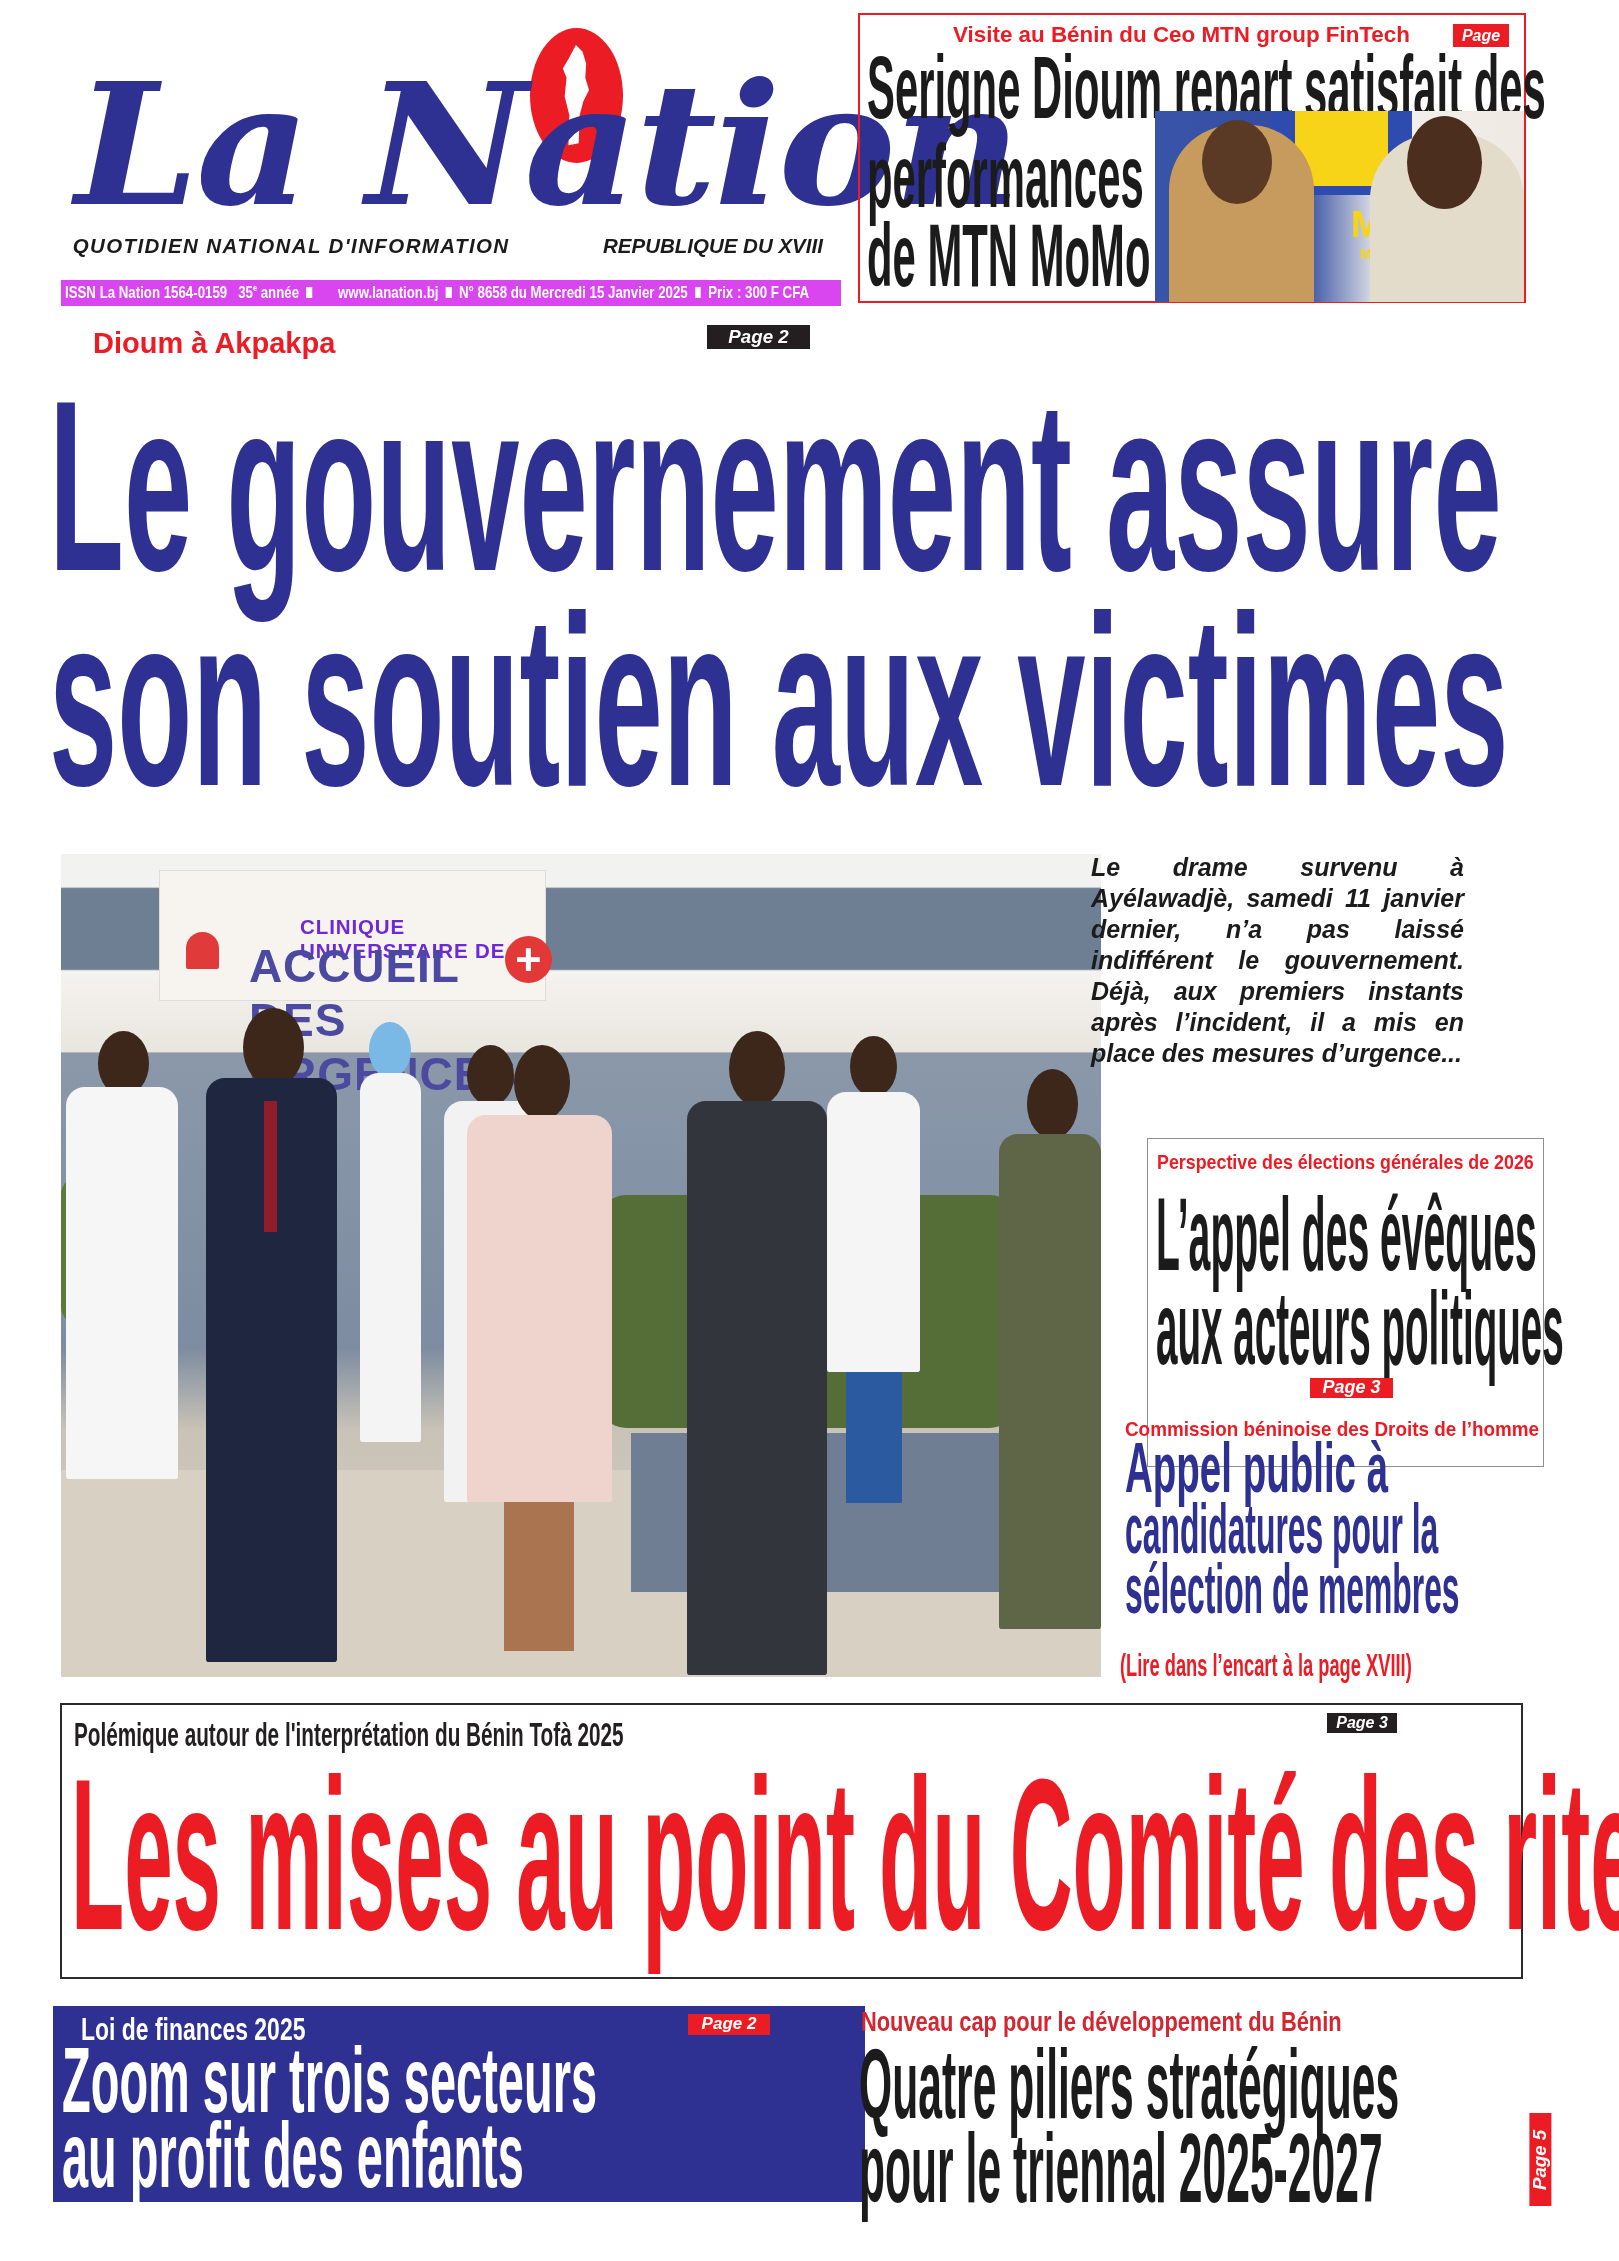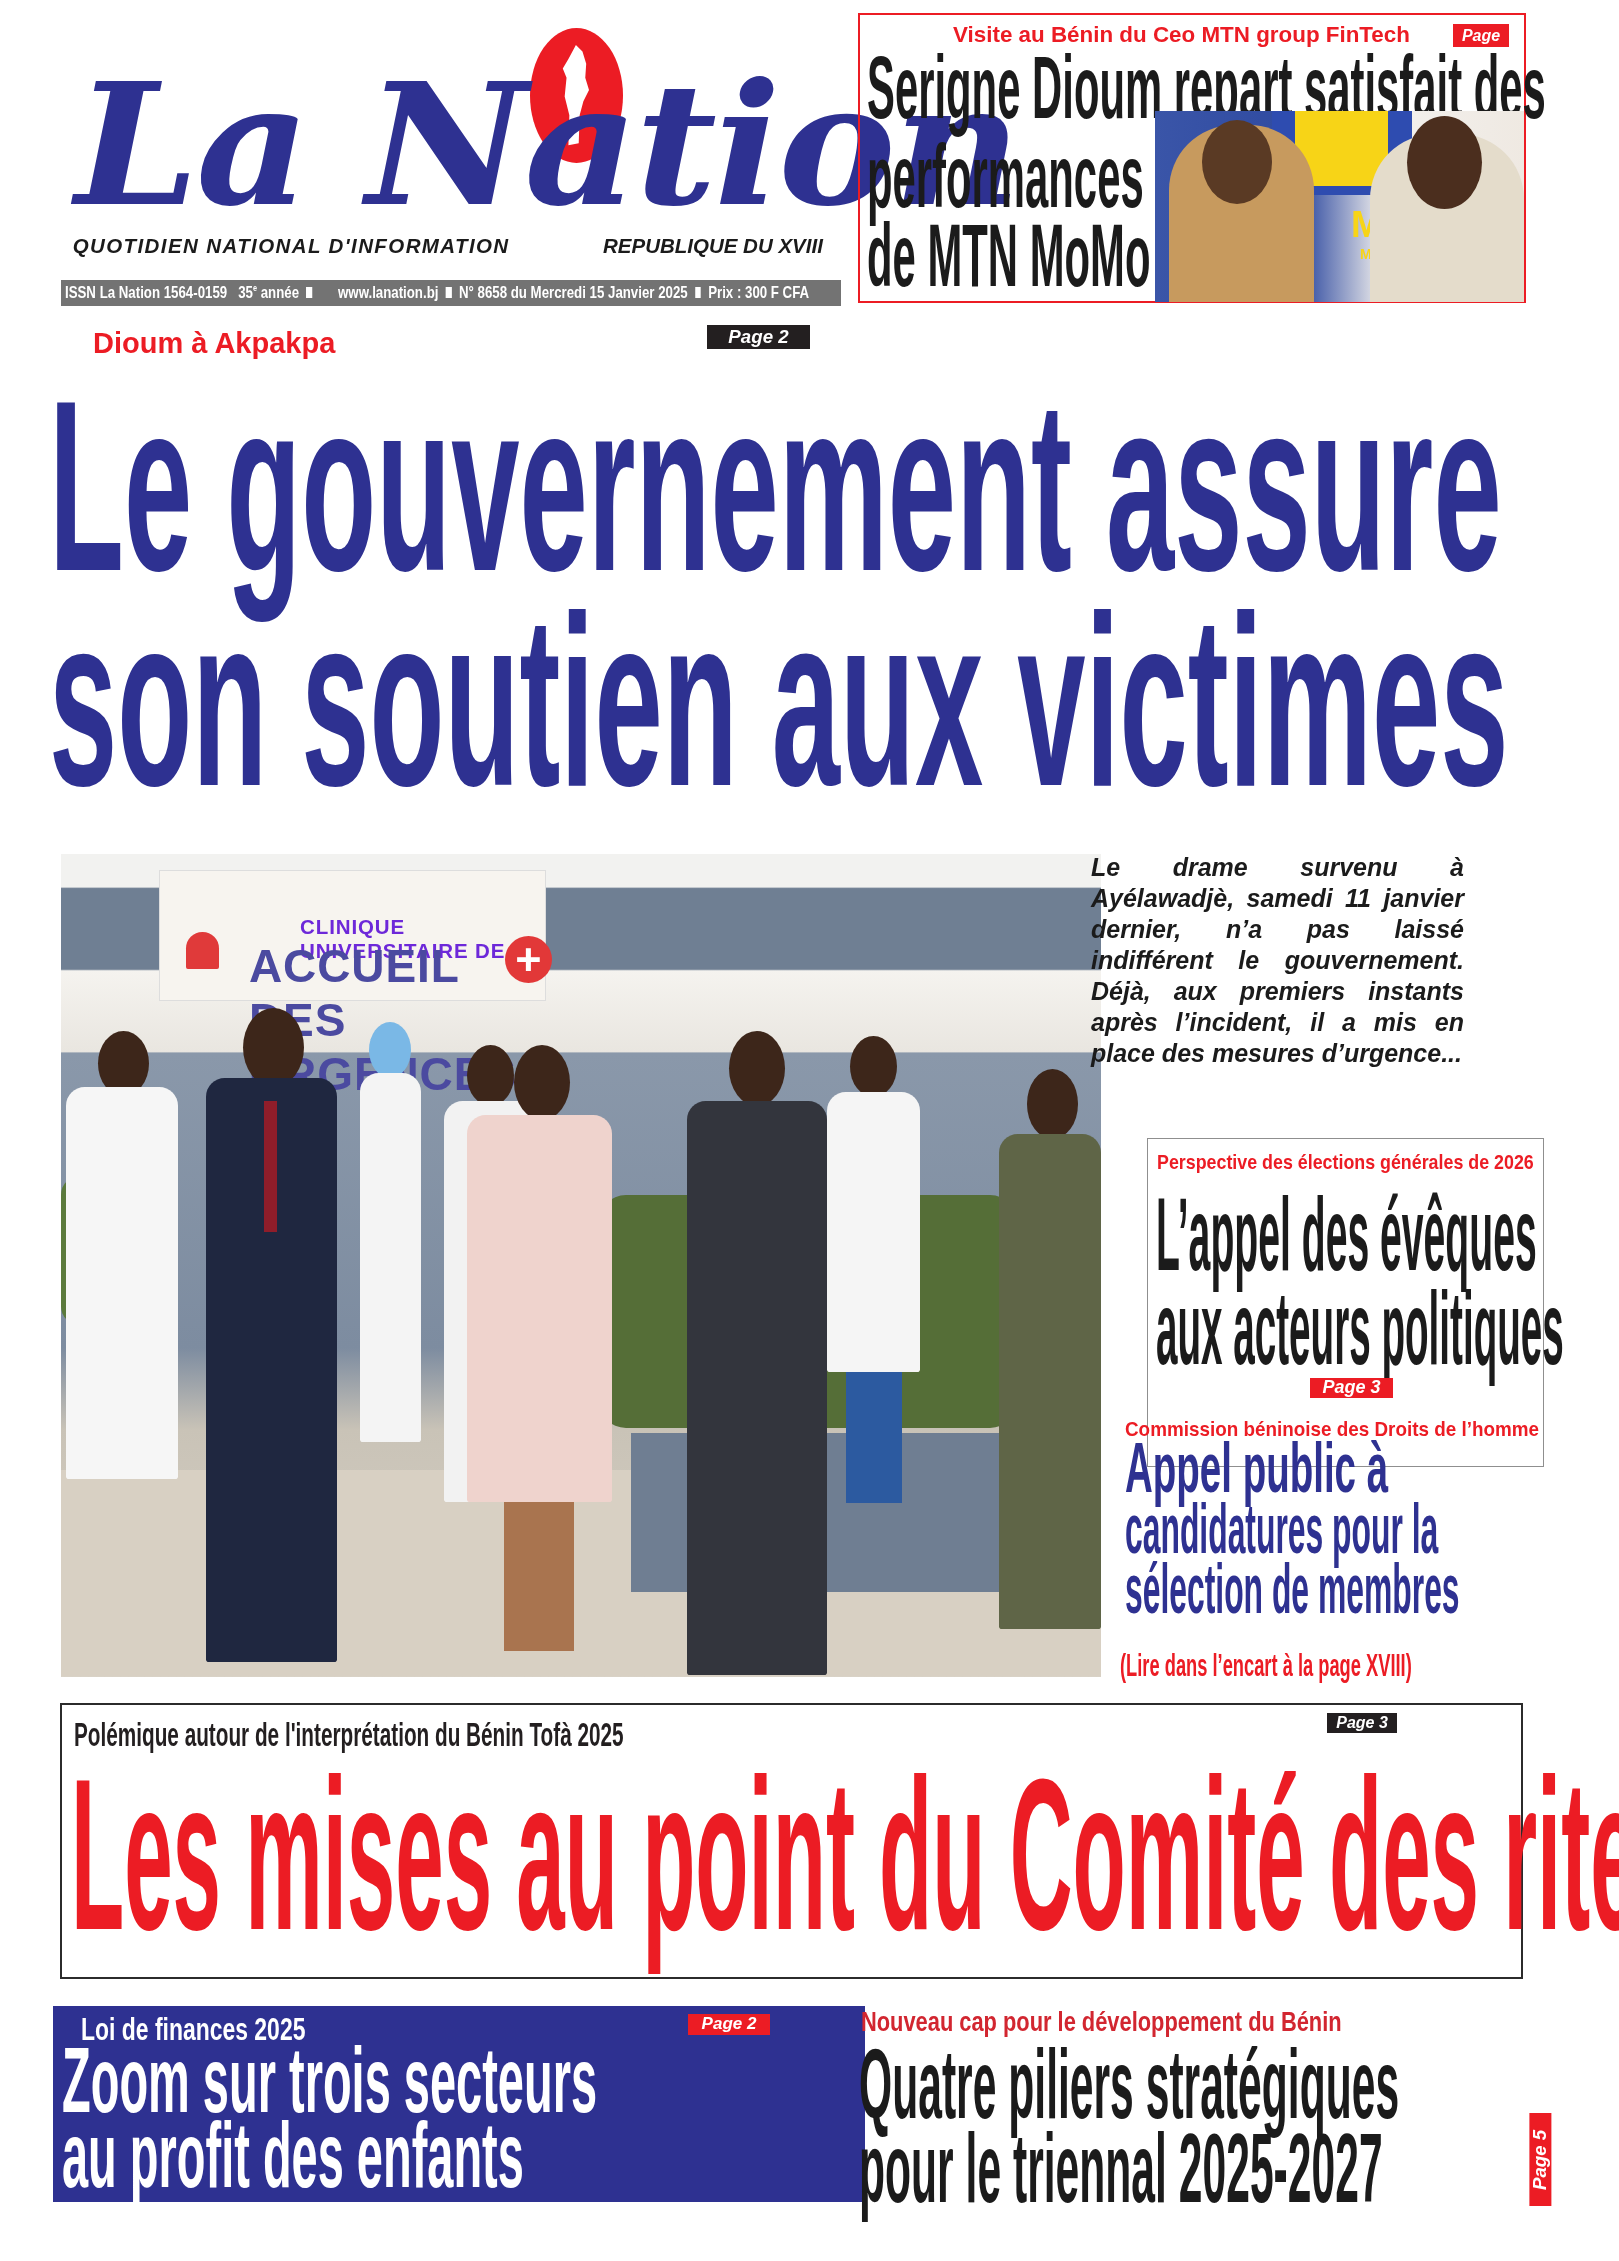--- a/index.html
+++ b/index.html
@@ -13,21 +13,21 @@
 
   
   #masthead { left: 61px; top: 18.7px; width: 780px; height: 289px; }
   #logo-text { left: 14px; top: 42px; font-family: "DejaVu Serif", serif; font-weight: bold; font-style: italic;
     font-size: 168px; line-height: 1; color: #2e3191; letter-spacing: -2.8px; white-space: nowrap;
     transform: scaleX(1.05); transform-origin: left top; }
   #logo-badge { left: 469px; top: 9.3px; width: 93px; height: 135px; border-radius: 50%; background: #ec1c24; }
   #logo-map { left: 497px; top: 26px; width: 33px; height: 103px; }
   #tagline-left { left: 11.7px; top: 215px; font-size: 20.5px; font-style: italic; font-weight: bold; letter-spacing: 1.4px; }
   #tagline-right { left: 542px; top: 215px; font-size: 20.5px; font-style: italic; font-weight: bold; }
-  #info-strip { left: 0; top: 261px; width: 780px; height: 26px; background: #737373; color: #fff;
+  #info-strip { left: 0; top: 261px; width: 780px; height: 26px; background: #d946ef; color: #fff;
     display: flex; align-items: center; padding-left: 3.7px; font-size: 17px; font-weight: bold; white-space: nowrap; overflow: hidden; }
   #info-strip .seg { display: inline-block; transform: scaleX(0.78); transform-origin: left center; }
   #info-strip .sq { display: inline-block; width: 7.5px; height: 11.2px; background: #fff; margin: 0 4.7px; }
   sup { font-size: 0.55em; }
 
   
   #mtn-box { left: 858px; top: 13px; width: 668px; height: 290px; border: 2.8px solid #ec1c24; }
   #mtn-kicker { left: 93px; top: 6.5px; font-size: 22.4px; }
   #mtn-page { left: 593px; top: 9.3px; width: 56px; height: 23px; background: #ec1c24; color: #fff;
     font-size: 16px; font-style: italic; font-weight: bold; text-align: center; line-height: 23px; }

